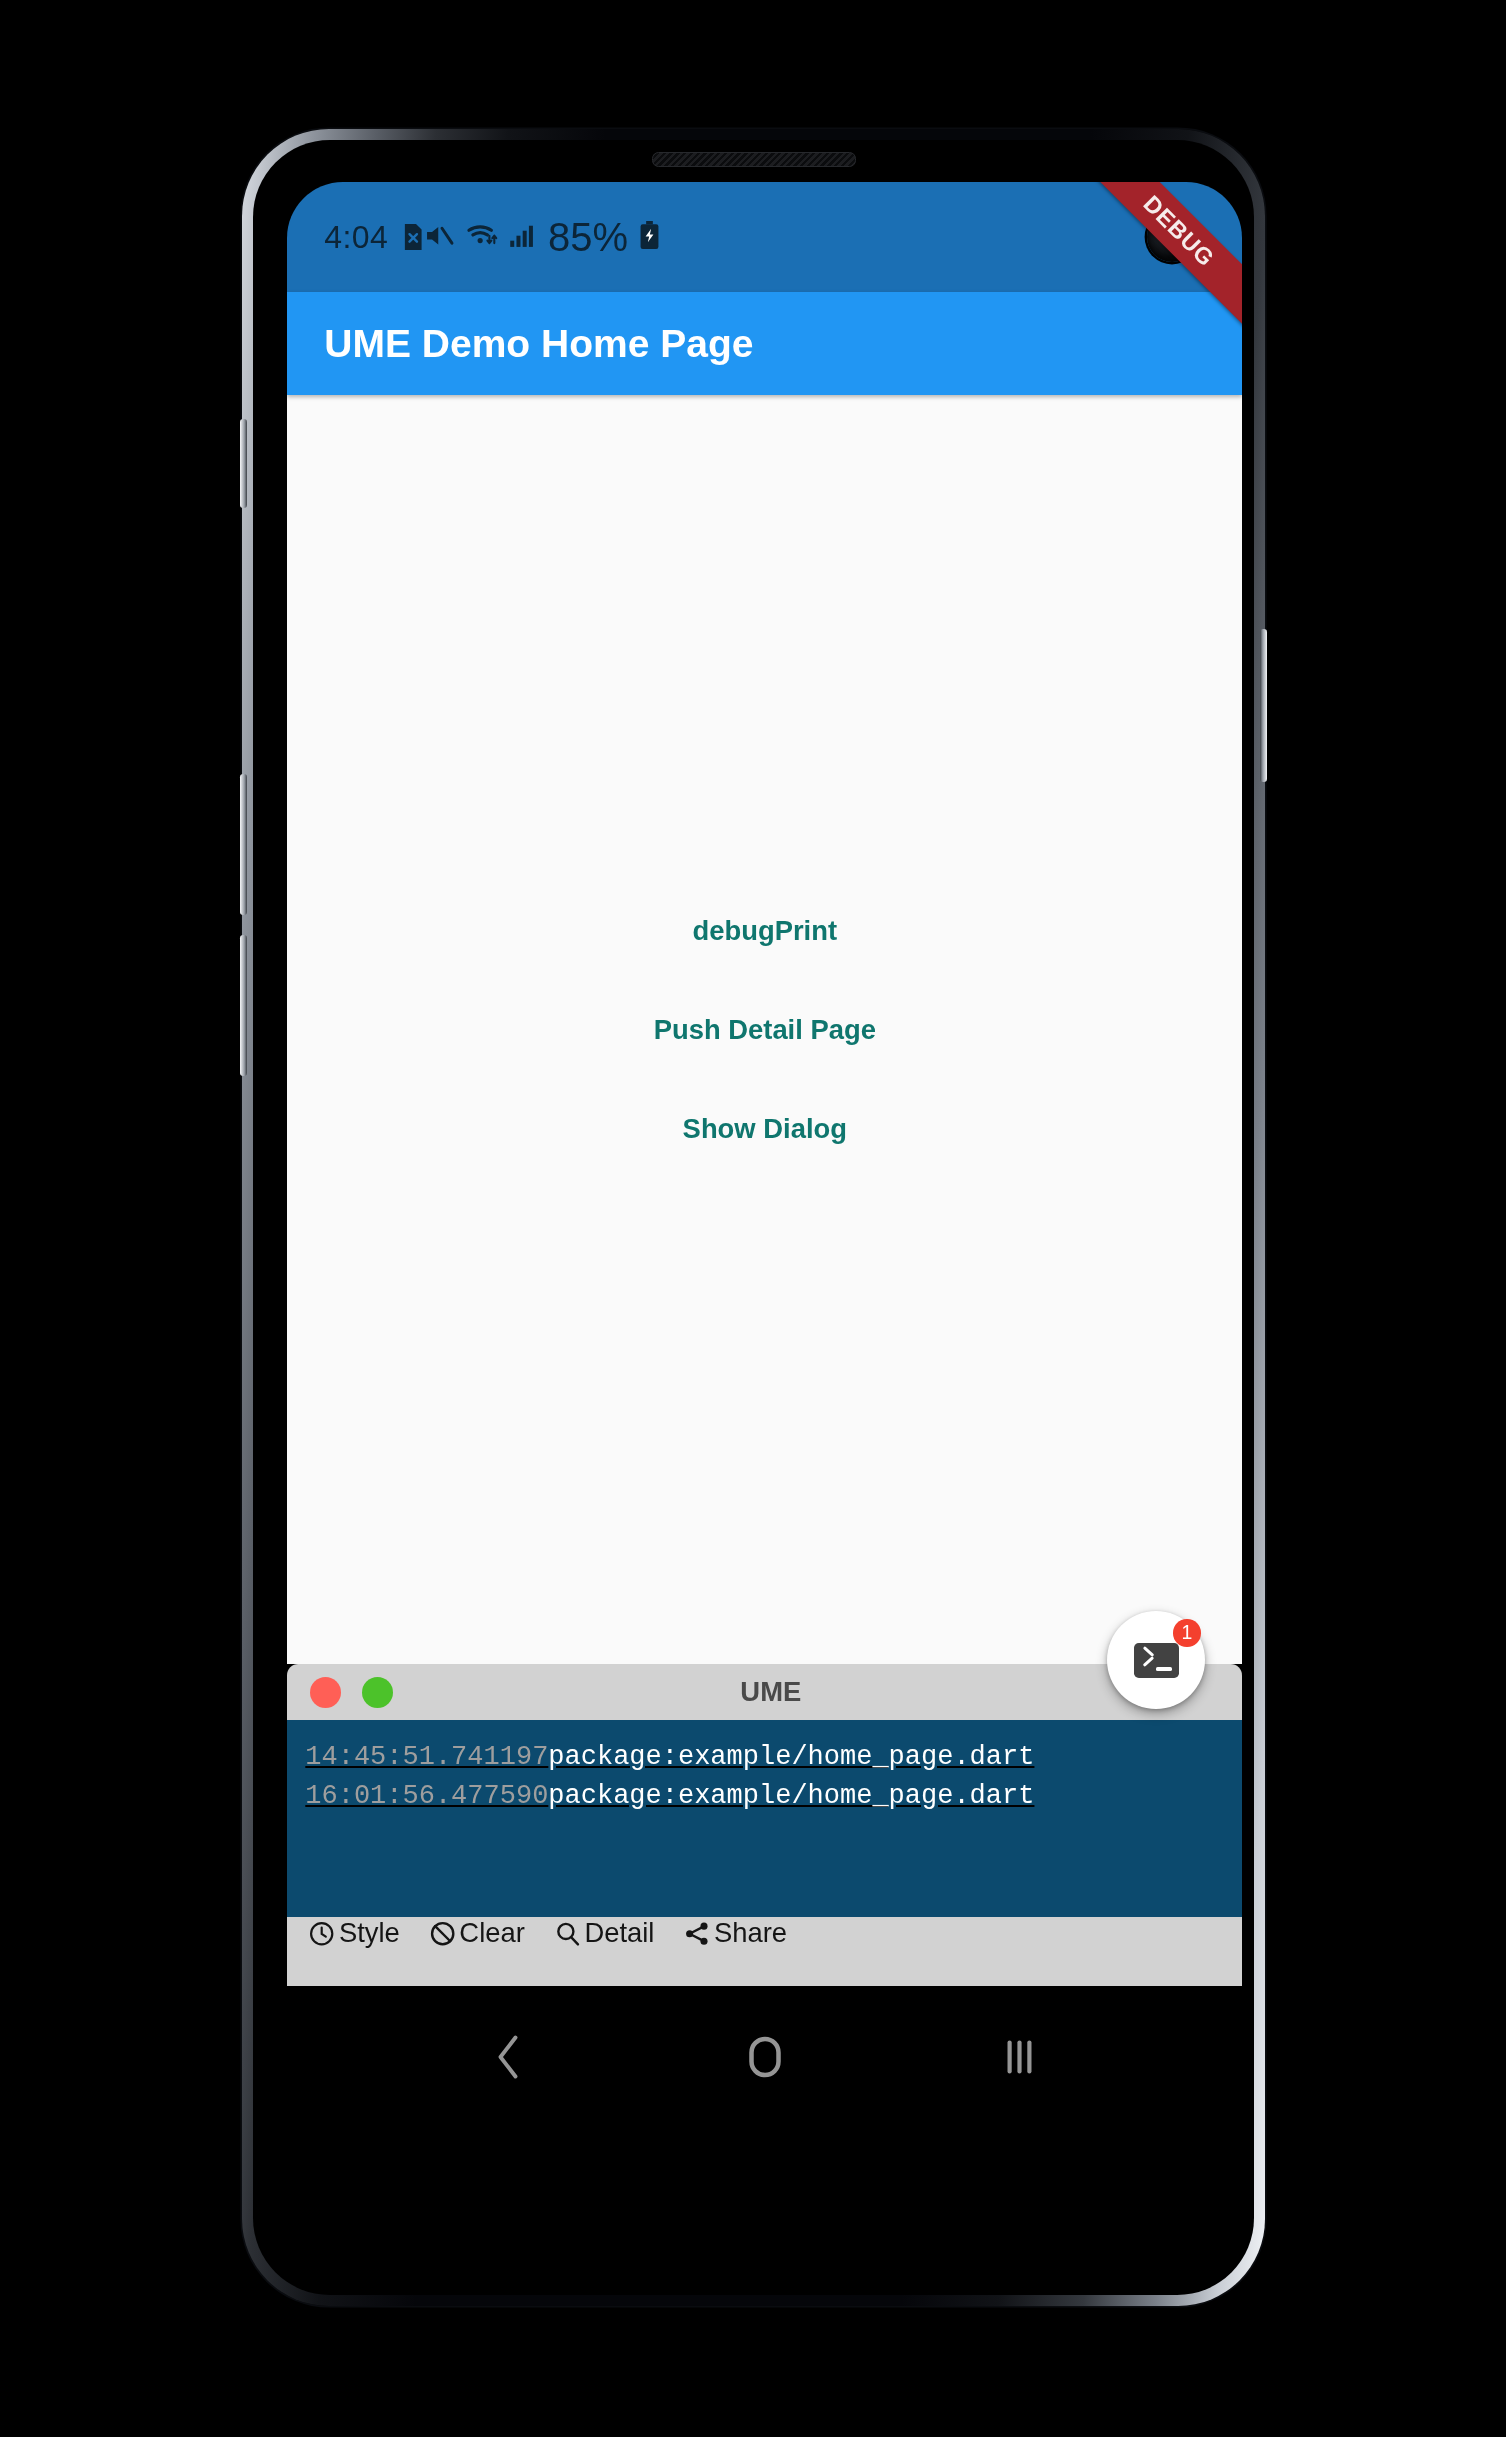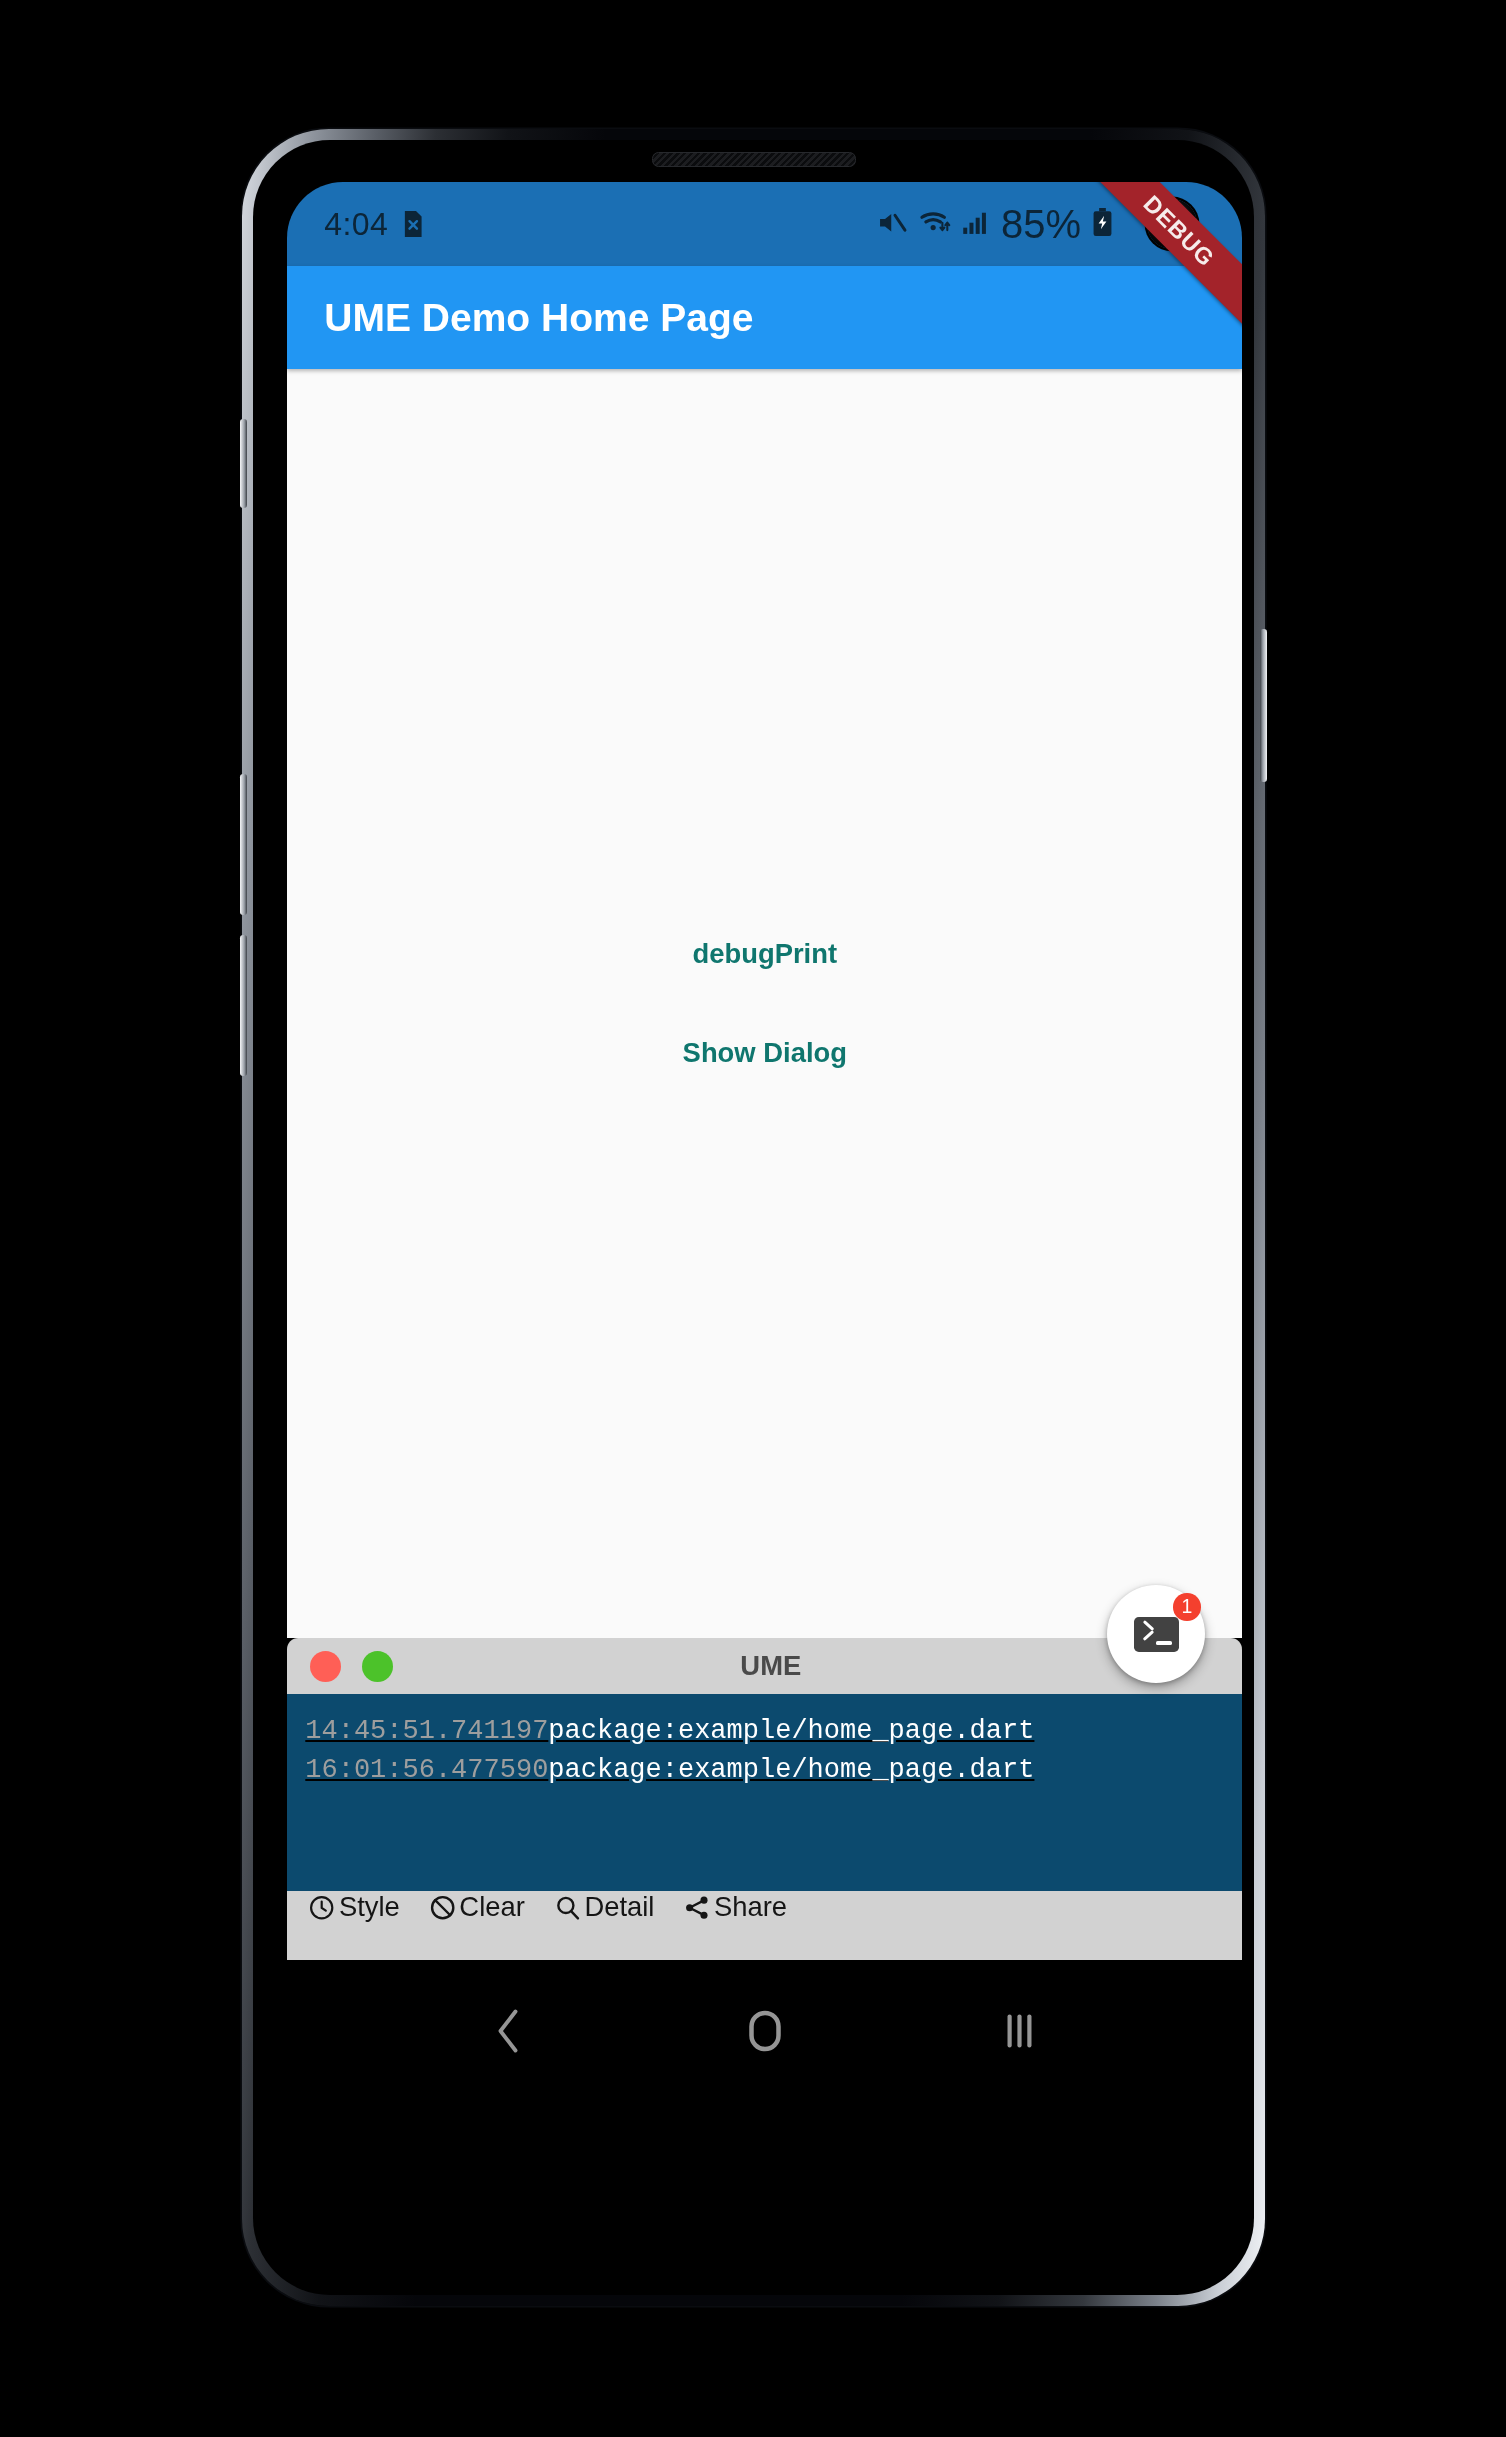--- a/index.html
+++ b/index.html
@@ -80,25 +80,24 @@
     background: linear-gradient(90deg, #f5f6f8, #9aa0a8 60%, #3d4147);
   }
   #btn-power {
     right: -2.4px; top: 500px; width: 7.3px; height: 153px;
     background: linear-gradient(270deg, #f5f6f8, #9aa0a8 60%, #3d4147);
   }
 
   
   #status-bar {
     position: relative;
-    height: 84px;
+    height: 110px;
     background: #1b6fb4;
     display: flex;
     align-items: center;
-    justify-content: space-between;
     padding: 0 32px 0 37px;
     box-sizing: border-box;
   }
   #status-left {
     display: flex;
     align-items: center;
     gap: 13px;
   }
   #status-clock {
     color: #0c2538;
@@ -394,20 +393,21 @@
         <div id="punch-hole-camera"></div>
         <div id="debug-banner">DEBUG</div>
       </div>
 
       <div id="app-bar">
         <span id="app-bar-title">UME Demo Home Page</span>
       </div>
 
       <div id="app-body">
         <button class="text-button" id="btn-debug-print">debugPrint</button>
+        <button class="text-button" id="btn-push-detail">Push Detail Page</button>
         <button class="text-button" id="btn-show-dialog">Show Dialog</button>
 
         <div id="ume-fab">
           <div id="fab-terminal-icon">
             <div id="fab-terminal-underscore"></div>
           </div>
           <div id="fab-badge">1</div>
         </div>
       </div>
 

